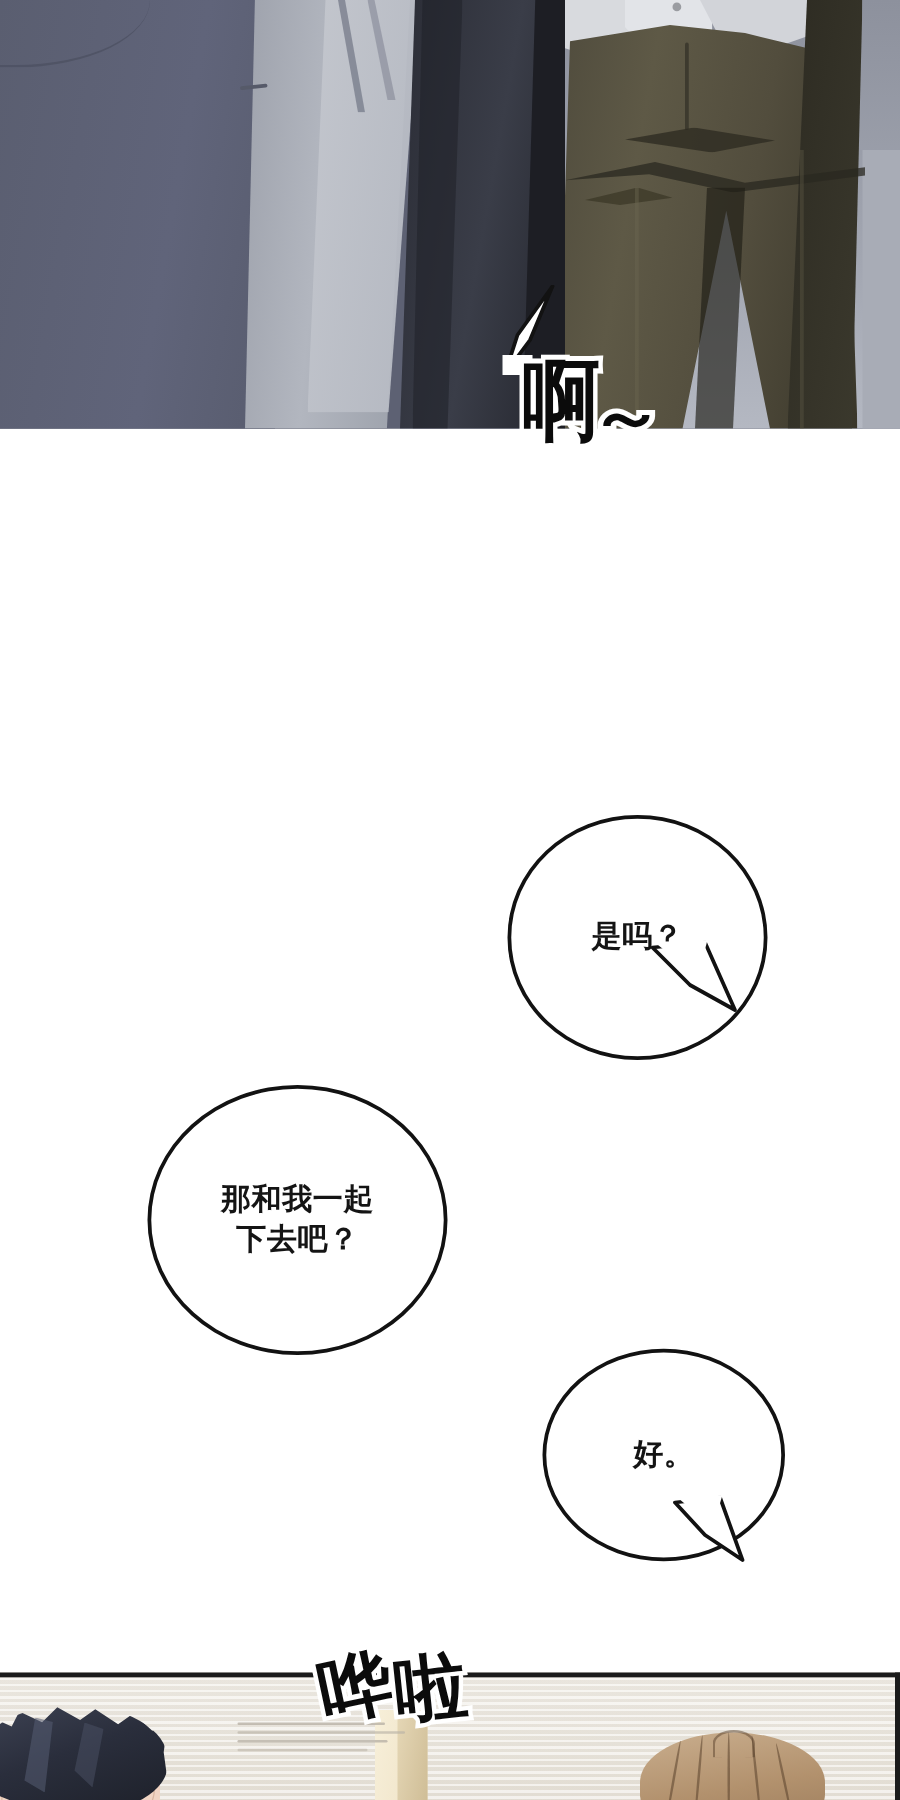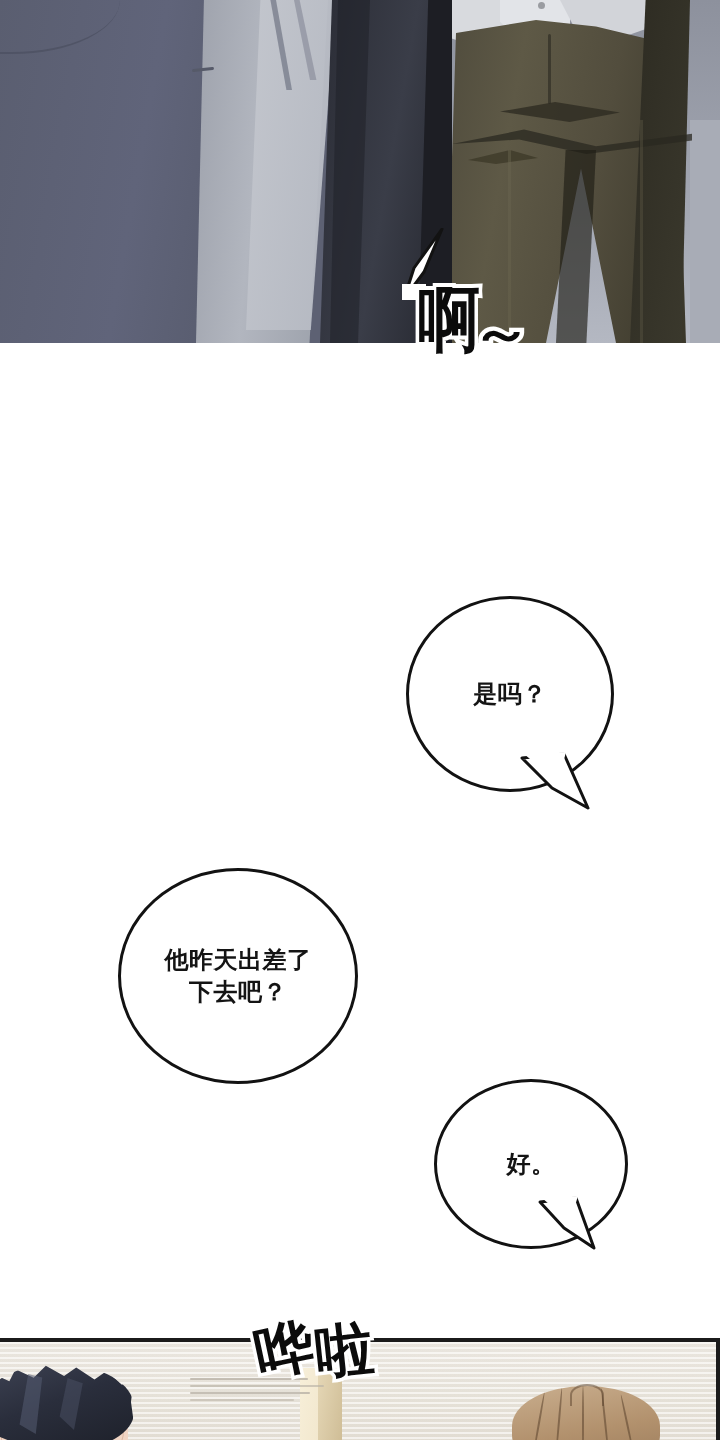--- a/index.html
+++ b/index.html
@@ -266,21 +266,21 @@
     letter-spacing:.5px;
     z-index:20;
   }
   .bubble .btxt { display:block; padding:0 8px; white-space:pre-line; }
 
   #bubble-1 {
     left:186px; top:273px; width:316px; height:292px;
     font-size:26px;
   }
   #bubble-2 {
-    left:406px; top:596px; width:208px; height:196px;
+    left:406px; top:652px; width:208px; height:196px;
     font-size:24px;
   }
   #bubble-3 {
     left:118px; top:868px; width:240px; height:216px;
     font-size:24px;
   }
   #bubble-4 {
     left:434px; top:1079px; width:194px; height:170px;
     font-size:24px;
   }
@@ -388,21 +388,21 @@
       <path d="M6 4 L42 2 L34 28 Z" fill="#ffffff" stroke="none"></path>
     </svg>
   </div>
 
 
   <div class="bubble" id="bubble-2">
     <span class="btxt">是吗？</span>
   </div>
 
   <div class="bubble" id="bubble-3">
-    <span class="btxt">他昨天出差了
+    <span class="btxt">那和我一起
 下去吧？</span>
   </div>
 
   <div class="bubble" id="bubble-4">
     <span class="btxt">好。</span>
   </div>
 
   <div class="sfx" id="sfx-ah">
     <span>啊</span><span class="wave">～</span>
   </div>

